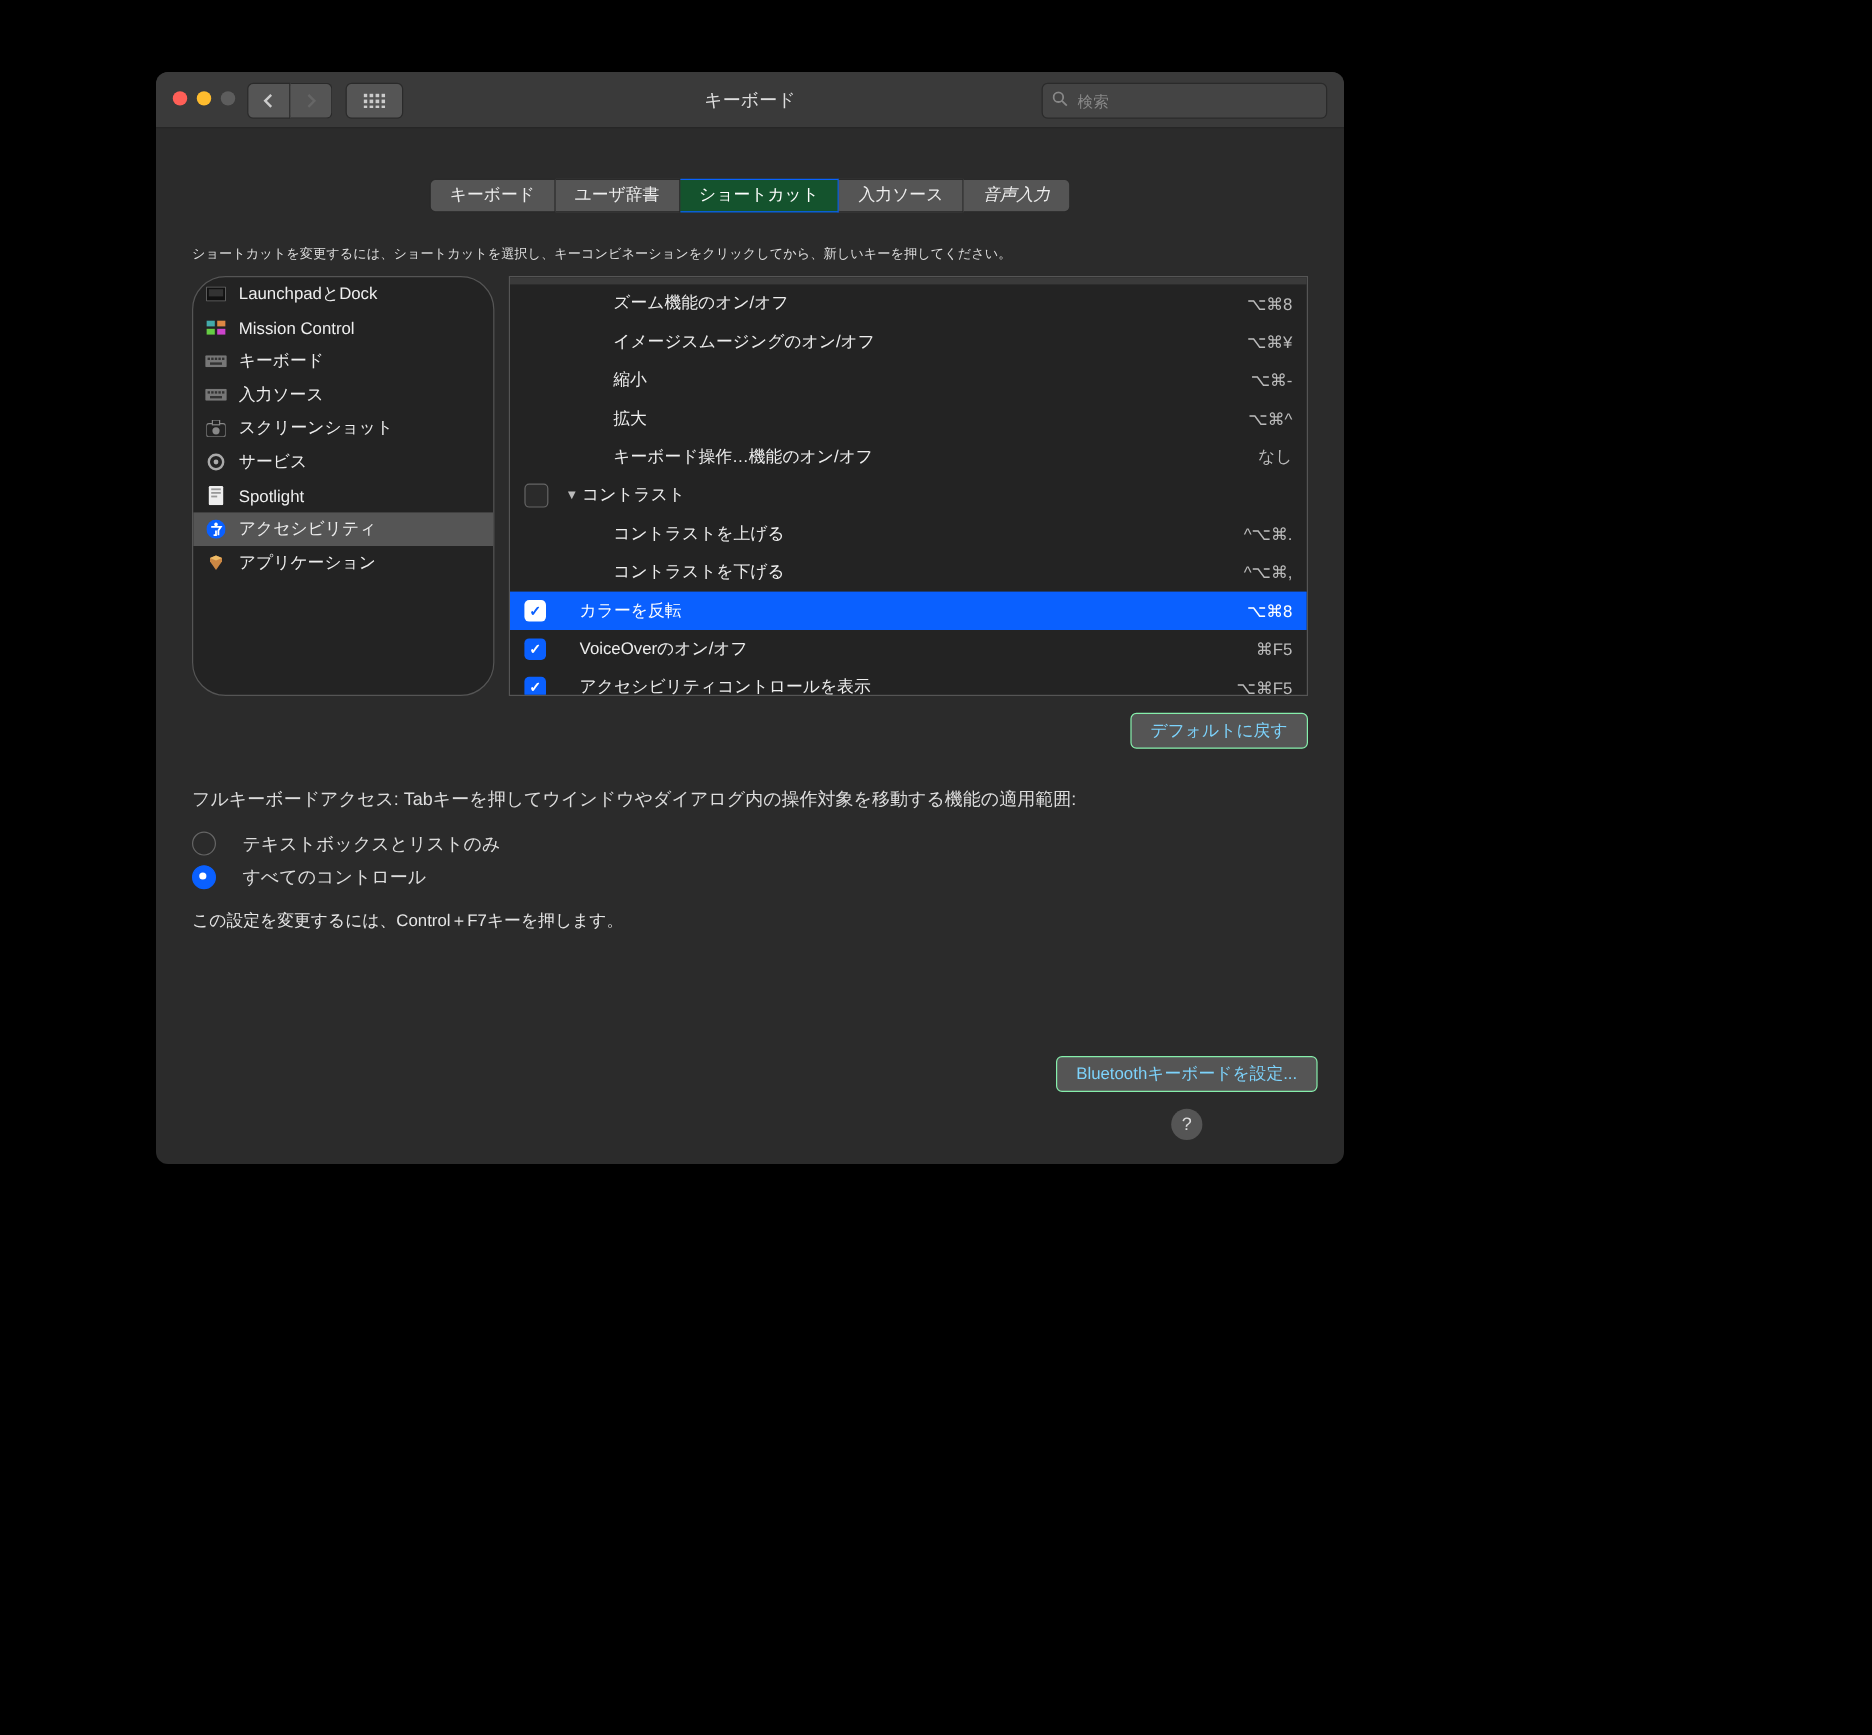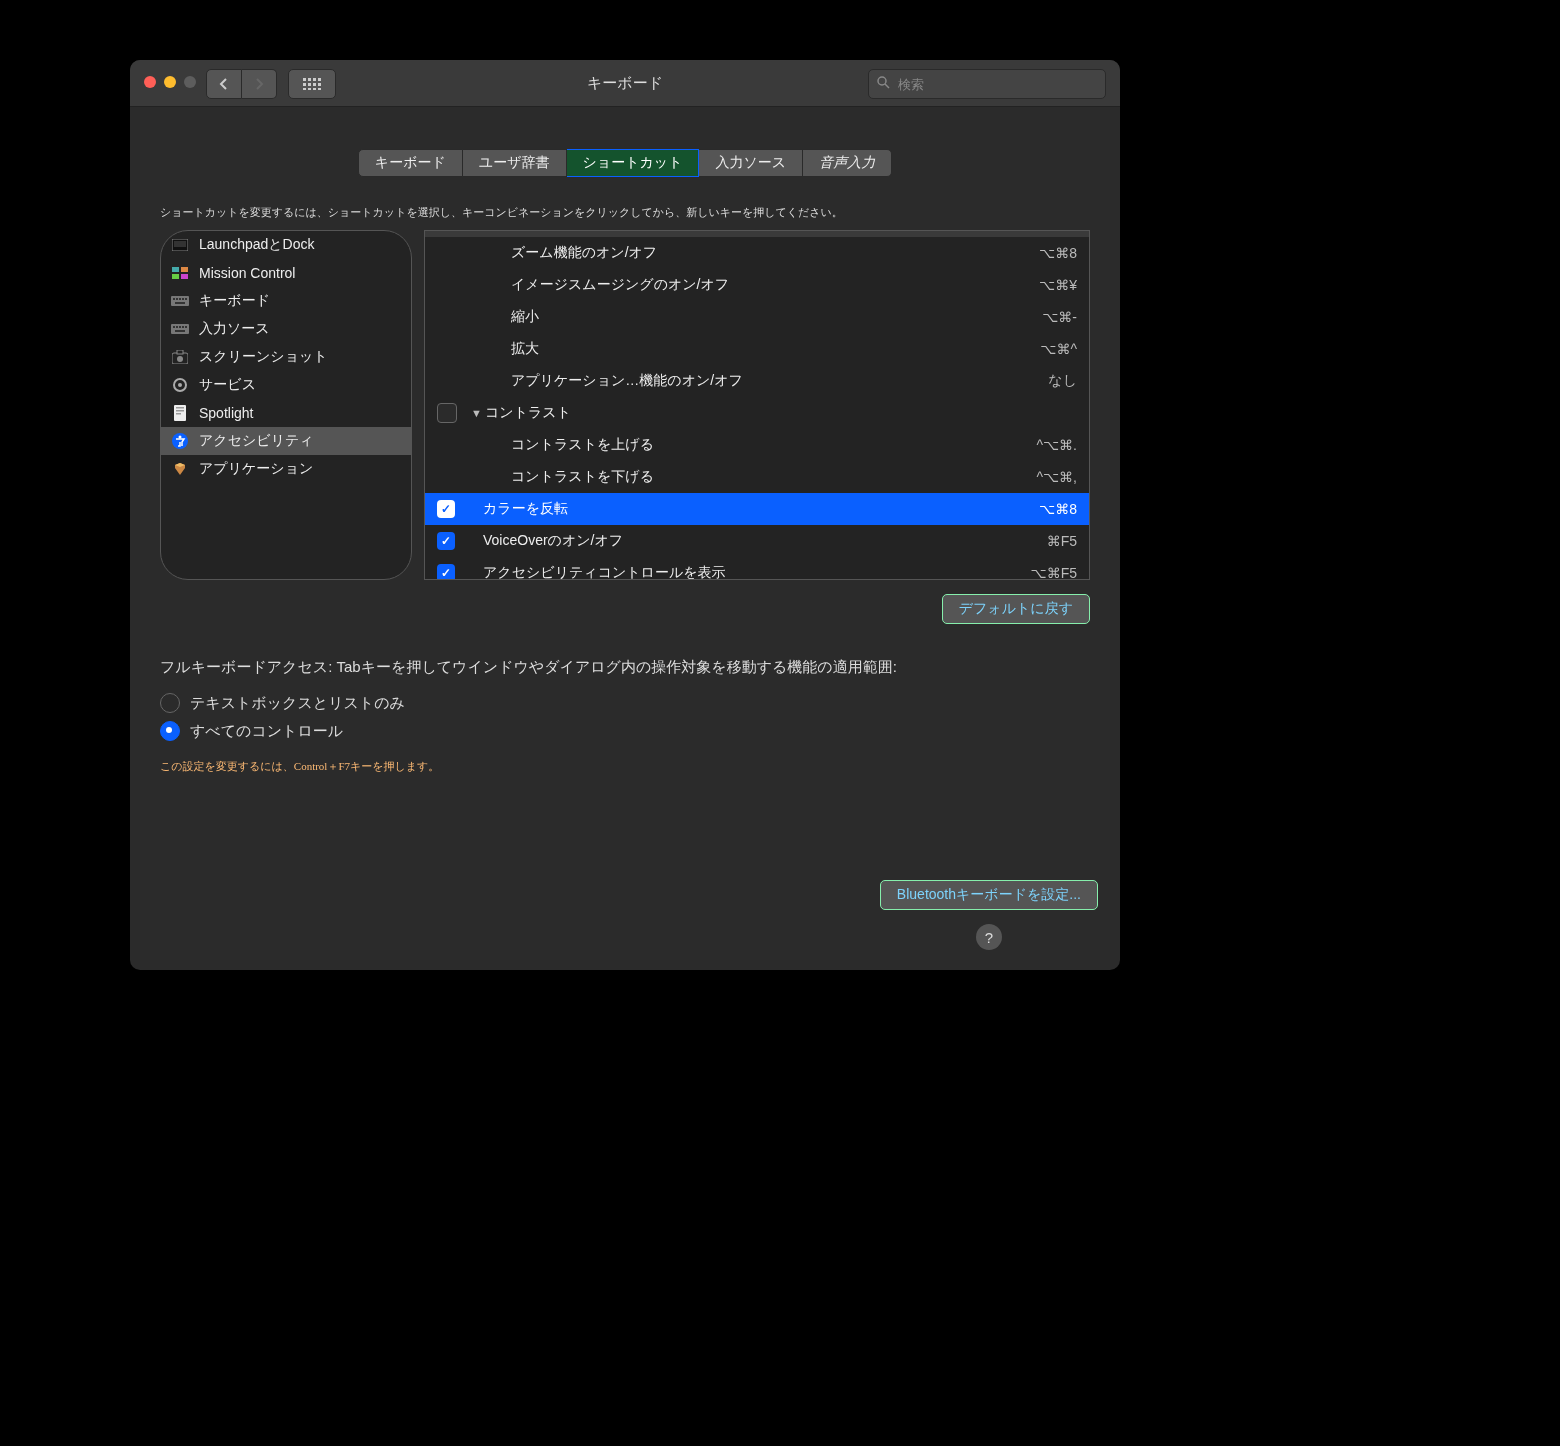--- a/index.html
+++ b/index.html
@@ -51,25 +51,25 @@
   .row .tri.none{visibility:hidden;}
   .row .label{flex:1;overflow:hidden;text-overflow:ellipsis;white-space:nowrap;}
   .row .indent{margin-left:28px;}
   .row .key{color:#bbb;font-size:14px;padding-left:8px;}
   .row.selected{background:#0a60ff;color:#fff;}
   .row.selected .key{color:#fff;}
   .defaults{display:flex;justify-content:flex-end;margin-top:14px;}
   .btn{background:#555;border:1px solid #86efac;border-radius:5px;height:28px;padding:0 16px;color:#7dd3fc;font-size:14px;display:flex;align-items:center;cursor:pointer;}
   .kbdaccess{margin-top:30px;font-size:15px;color:#ddd;line-height:1.7;}
   .radios{margin-top:10px;}
-  .radio{display:flex;align-items:center;gap:10px;height:28px;font-size:15px;cursor:pointer;}
+  .radio{display:flex;align-items:center;gap:22px;height:28px;font-size:15px;cursor:pointer;}
   .rdot{width:18px;height:18px;border-radius:50%;border:1px solid #666;background:#2b2b2b;position:relative;}
   .rdot.on{background:#0a60ff;border-color:#0a60ff;}
   .rdot.on::after{content:"";position:absolute;left:5px;top:5px;width:6px;height:6px;background:#fff;border-radius:50%;}
-  .hint{font-size:11px;color:#fdba74;margin-top:14px;font-family:Liberation Serif, serif;}
+  .hint{font-size:14px;color:#e5e5e5;margin-top:14px;}
   .footer{position:absolute;right:22px;bottom:20px;display:flex;align-items:center;gap:14px;flex-direction:column;}
   .help{width:26px;height:26px;border-radius:50%;background:#555;color:#ddd;display:flex;align-items:center;justify-content:center;font-size:15px;cursor:pointer;}
 </style>
 </head>
 <body>
 <div class="stage">
   <div class="window">
 
     <div class="titlebar">
       <div class="traffic">
@@ -260,21 +260,21 @@
           </div>
           <div class="row">
             <span class="cb none">✓</span>
               <span class="tri none">▼</span>
             <span class="label indent">拡大</span>
             <span class="key">⌥⌘^</span>
           </div>
           <div class="row">
             <span class="cb none">✓</span>
               <span class="tri none">▼</span>
-            <span class="label indent">アプリケーション…機能のオン/オフ</span>
+            <span class="label indent">キーボード操作…機能のオン/オフ</span>
             <span class="key">なし</span>
           </div>
           <div class="row">
             <span class="cb empty">✓</span>
             <span class="tri">▼</span>
             <span class="label">コントラスト</span>
             <span class="key"></span>
           </div>
           <div class="row">
             <span class="cb none">✓</span>

